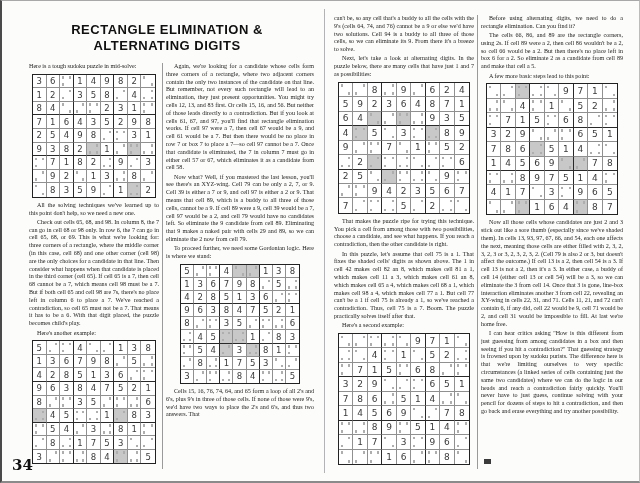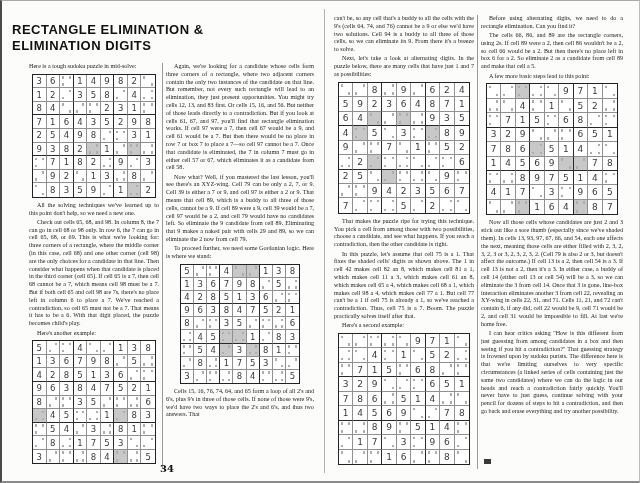--- a/index.html
+++ b/index.html
@@ -8,38 +8,38 @@
     background:#fcfcfa;overflow:hidden;
     font-family:"Liberation Serif",serif;color:#1b1b1b;
     border-top:1px solid #a8a8a8;border-right:1px solid #bcbcbc;
     border-left:2px solid #4a4a4a;border-bottom:2px solid #8a8a8a;
   }
   .gutter{position:absolute;left:322px;top:8px;bottom:8px;width:1px;background:#b3b3b3;}
   .page{position:absolute;top:0;height:483px;}
   .page.left{left:10px;width:310px;}
   .page.right{left:324px;width:308px;}
   .title{
-    position:absolute;top:21px;left:0;width:100%;text-align:left;
+    position:absolute;top:21px;left:0;width:100%;text-align:center;
     font-family:"Liberation Sans",sans-serif;font-weight:bold;
     font-size:13px;line-height:16px;letter-spacing:.5px;color:#101010;
   }
   .cols{position:absolute;display:flex;}
   .page.left  .cols{top:62px;left:17px;width:285px;height:406px;}
   .page.right .cols{top:14px;left:8px;width:289px;height:454px;}
   .col{overflow:hidden;}
   .page.left  .col.c1{width:130px;}
   .page.left  .col.c2{width:148px;}
   .page.right .col.c1{width:140px;}
   .page.right .col.c2{width:142px;}
   .rule{width:1px;background:#9a9a9a;margin:0 3px;}
   p{font-size:6.1px;line-height:7.8px;text-align:justify;margin:0 0 1.5px;text-indent:8px;}
   p.ni{text-indent:0;}
   .pagenum{
-    position:absolute;bottom:10px;left:0;width:100%;text-align:center;
-    font-family:"DejaVu Serif",serif;font-weight:bold;font-size:10px;color:#111;
+    position:absolute;bottom:10px;left:0;width:100%;
+    font-family:"DejaVu Serif",serif;font-weight:bold;font-size:15px;color:#111;
   }
   
   .sgrid{
     display:grid;grid-template-columns:repeat(9,1fr);grid-template-rows:repeat(9,1fr);
     border:1.5px solid #222;background:#fff;margin:3px auto 4px;box-sizing:content-box;
   }
   .sgrid.sm{width:122px;height:122px;}
   .sgrid.xs{width:118px;height:118px;}
   .sgrid.lg{width:130px;height:130px;}
   .cell{
@@ -60,21 +60,21 @@
 </style>
 </head>
 <body>
 
 <div class="spread">
   <div class="gutter"></div>
 
   <section class="page left">
     <div class="title">
       <div>RECTANGLE ELIMINATION &amp;</div>
-      <div>ELIMINATION DIGITS</div>
+      <div>ALTERNATING DIGITS</div>
     </div>
     <div class="cols">
       <div class="col c1">
         <p class="ni">Here is a tough sudoku puzzle in mid-solve:</p>
         <div class="sgrid sm">
             <div class="cell">
               <span class="v">3</span>
             </div>
             <div class="cell">
               <span class="v">6</span>

